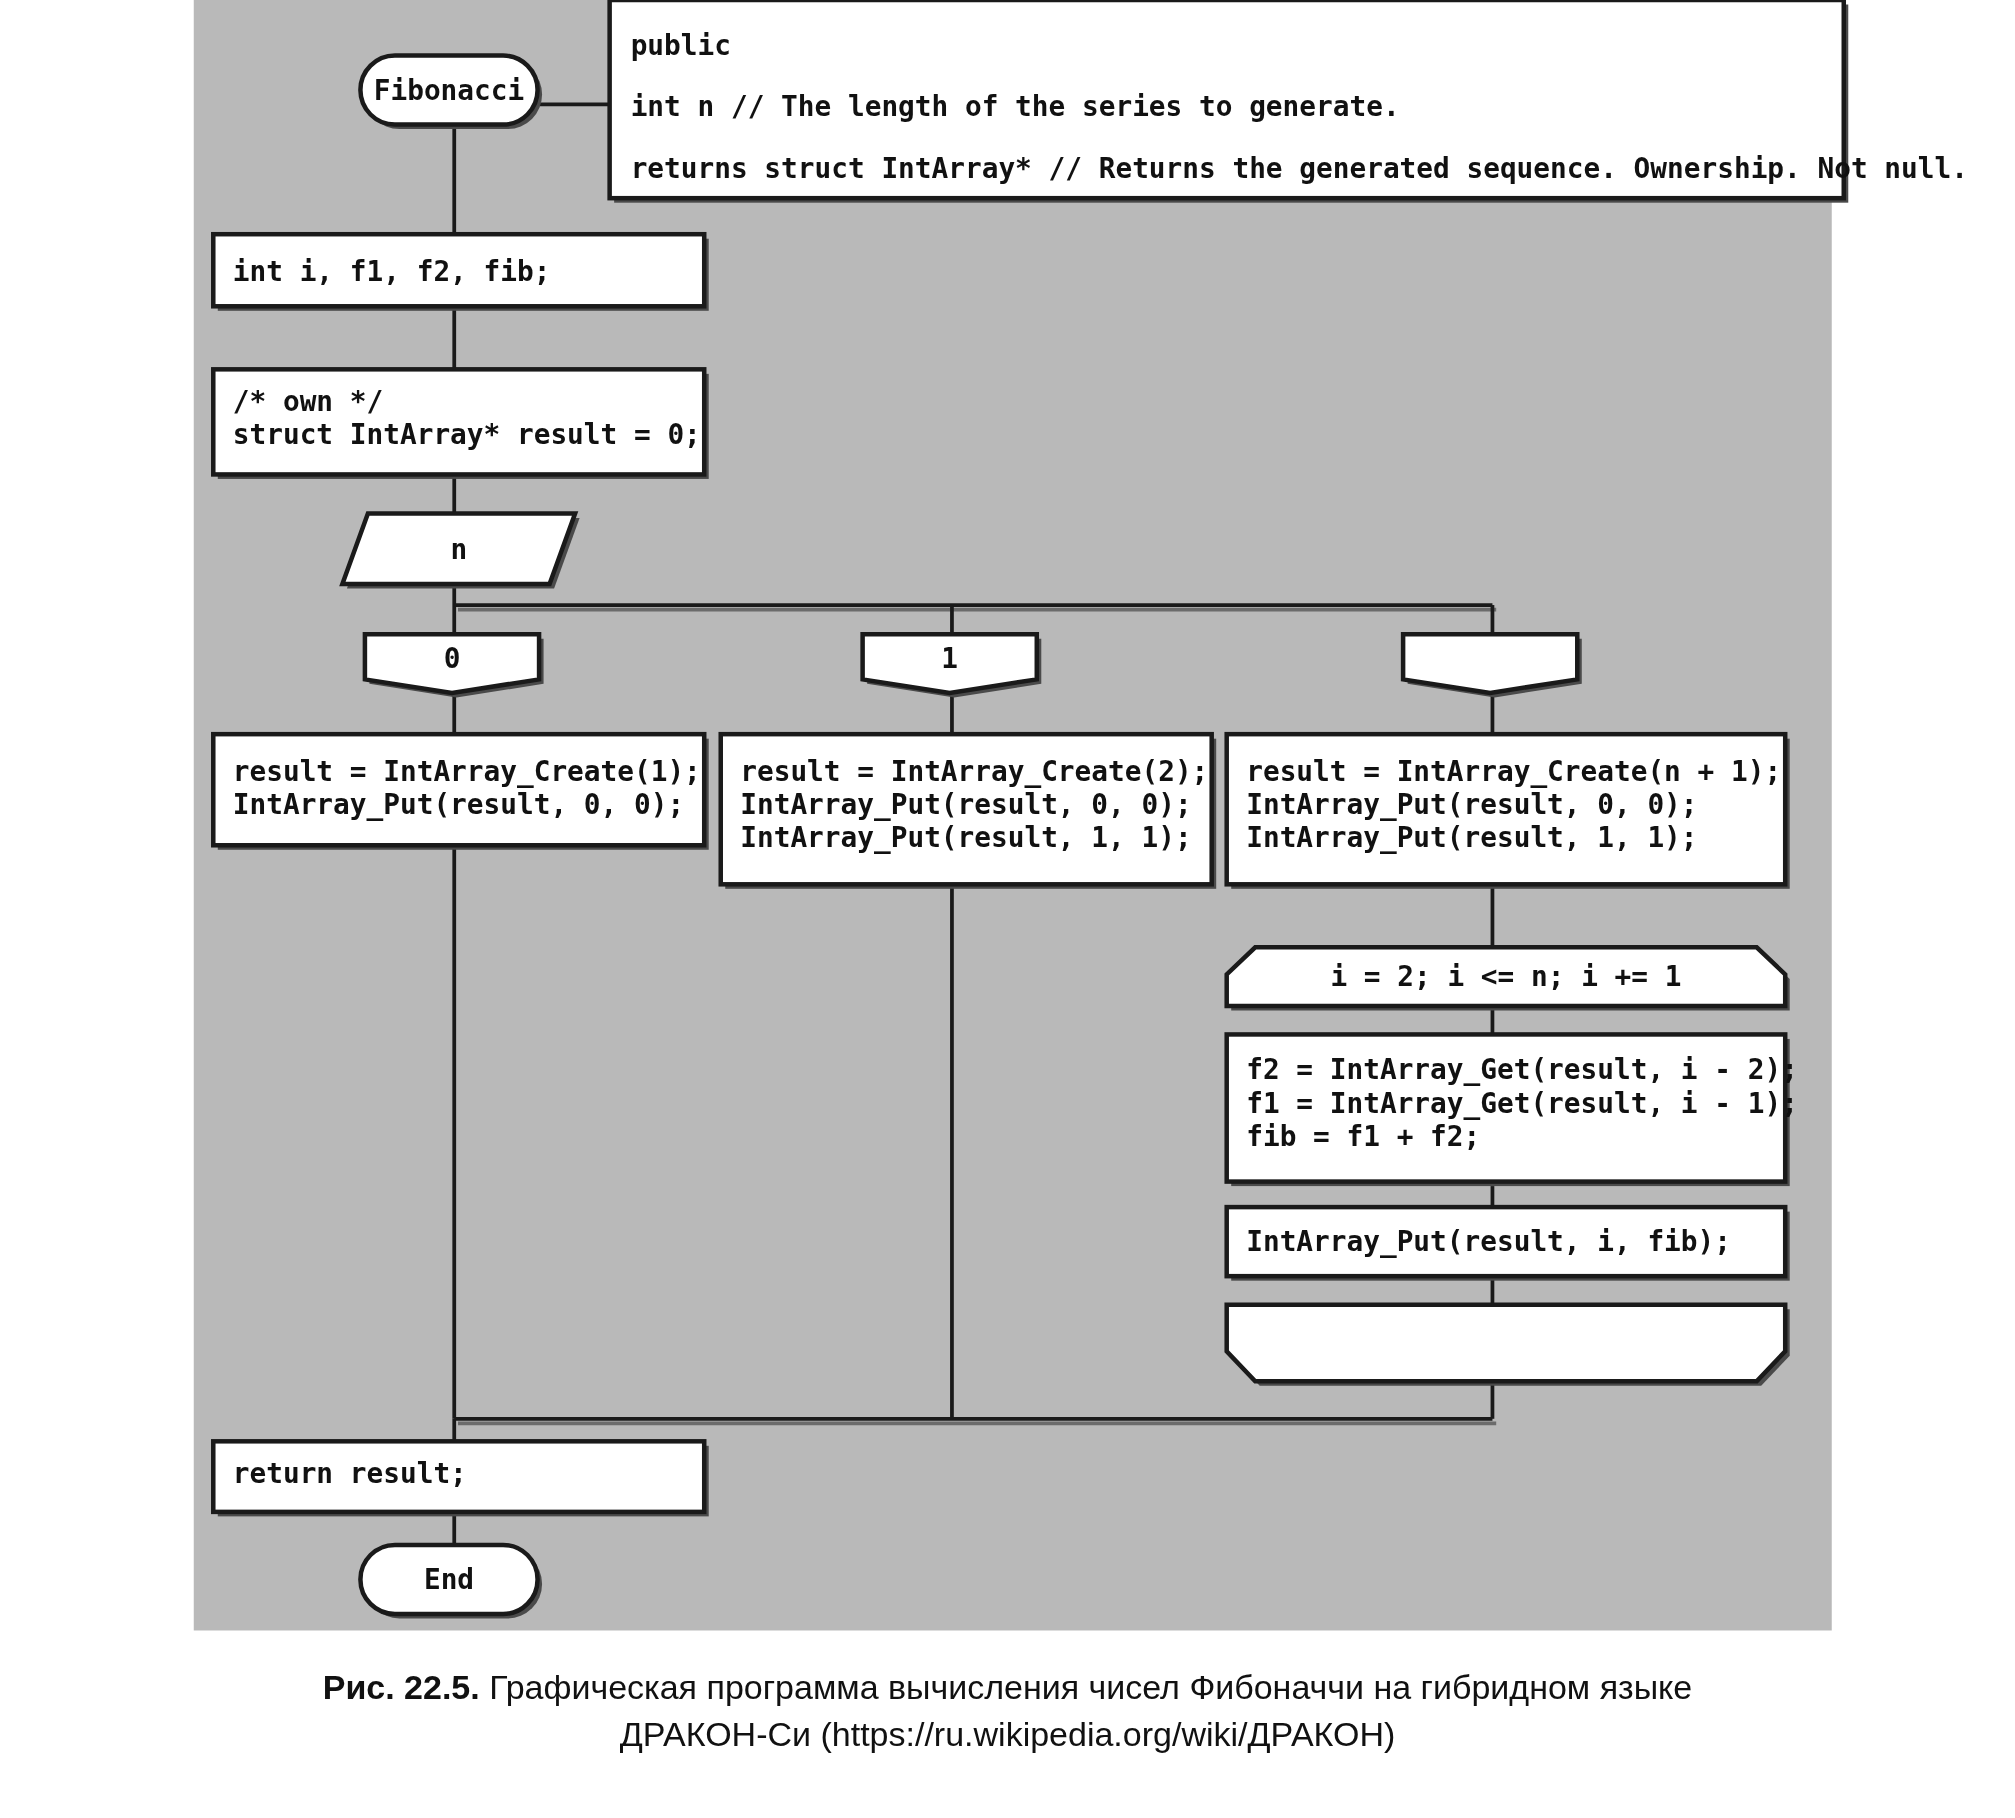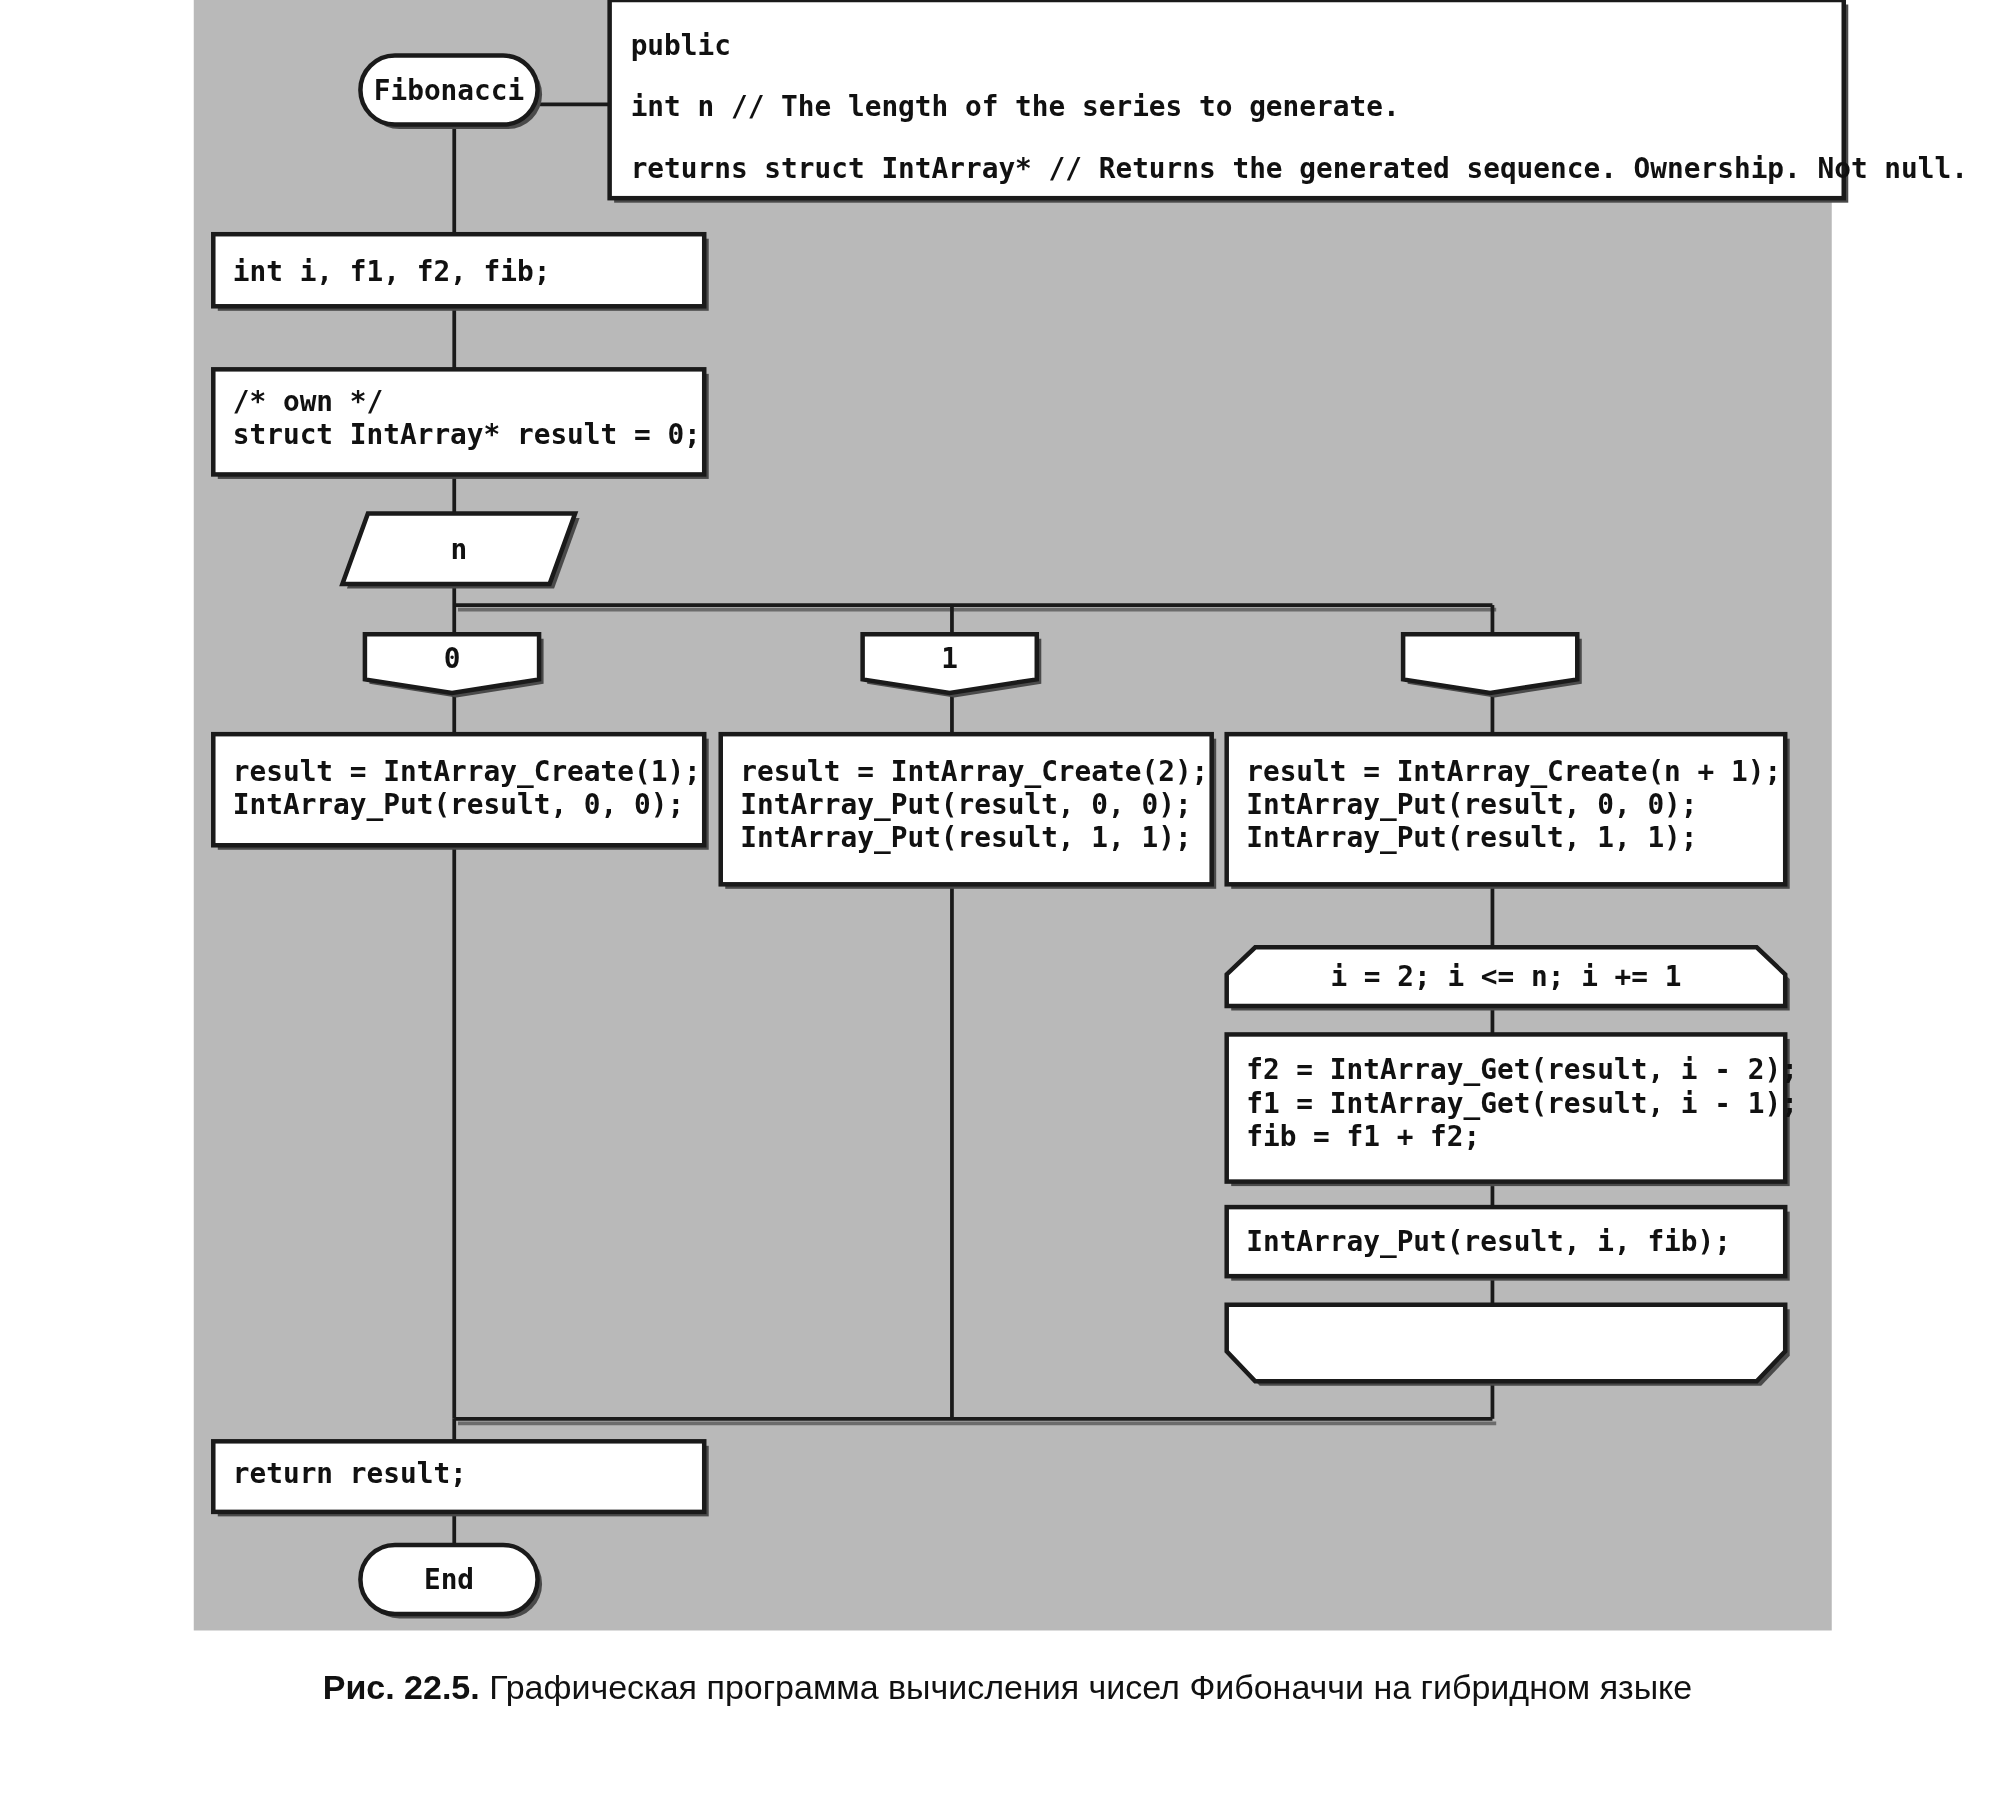--- a/index.html
+++ b/index.html
@@ -238,16 +238,17 @@
       <rect class="shape" x="480" y="2058" width="236" height="92" rx="46" ry="46"></rect>
       <text class="mono-text-center" x="598" y="2117">End</text>
     </g>
 
   </svg>
 
   <div id="caption">
     <div>
       <b>Рис. 22.5.</b><span> Графическая программа вычисления чисел Фибоначчи на гибридном языке</span>
     </div>
+    <div>ДРАКОН-Си (https://ru.wikipedia.org/wiki/ДРАКОН)</div>
   </div>
 
 </div>
 
 
 </body></html>

